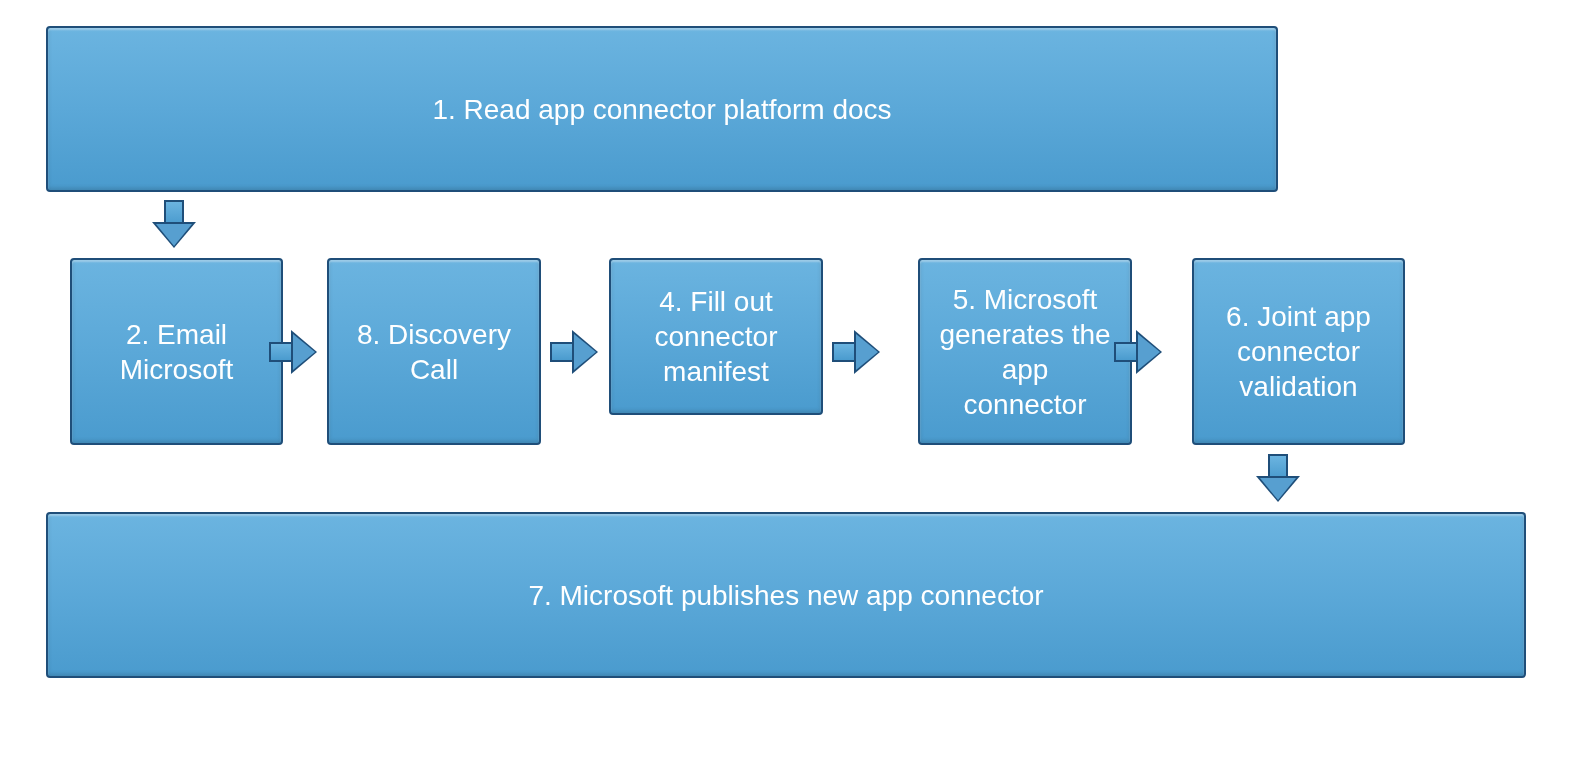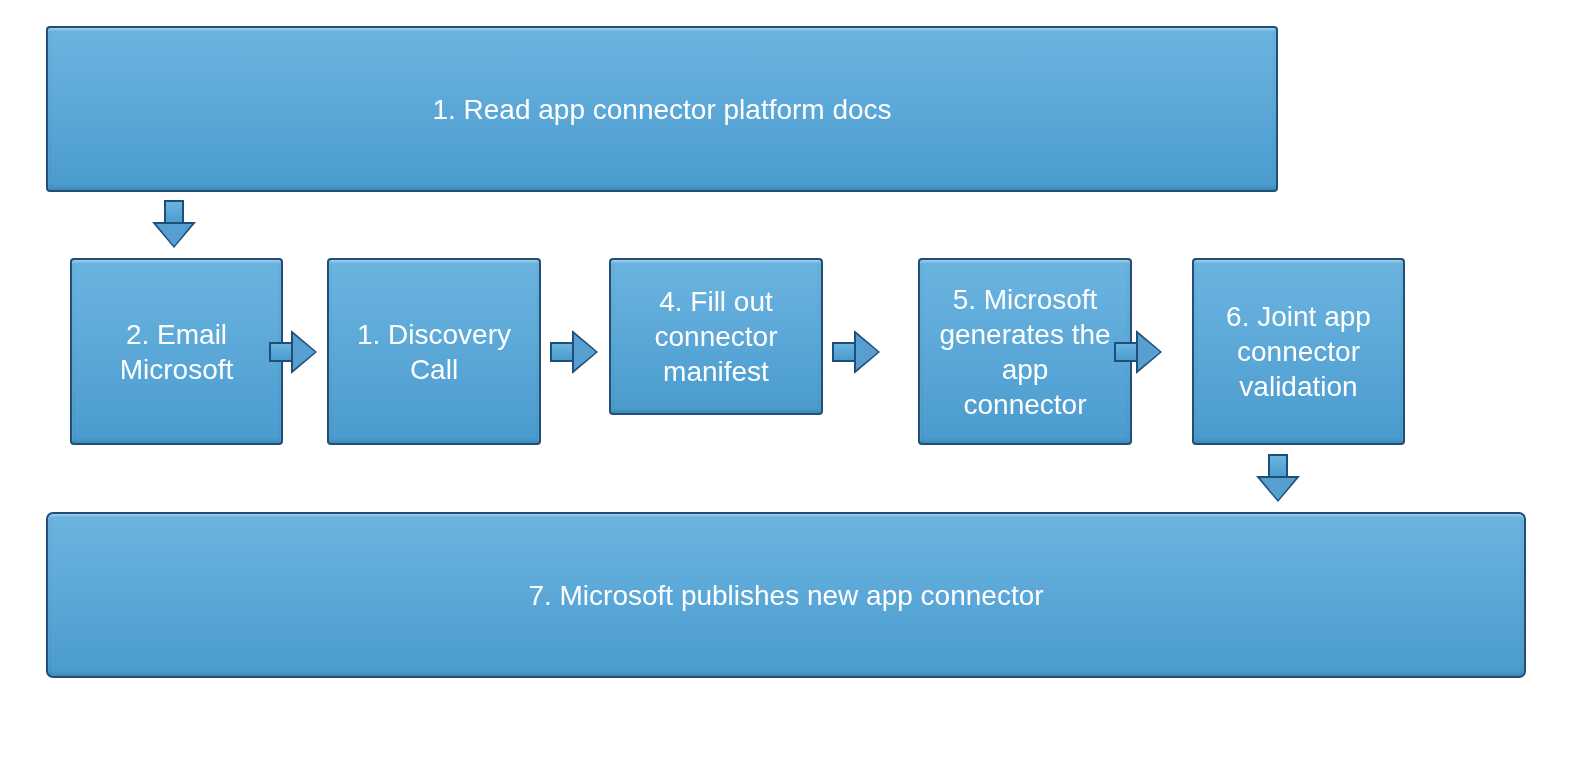--- a/index.html
+++ b/index.html
@@ -123,21 +123,21 @@
   <div class="box" style="left:46px; top:258px; width:213px; height:187px;margin-left:24px;">
     <span>2. Email Microsoft</span>
   </div>
 
   <div class="arrow-right" style="left:269px; top:330px;">
     <div class="shaft"></div>
       <div class="head"></div>
   </div>
 
   <div class="box" style="left:327px; top:258px; width:214px; height:187px;">
-    <span>1. Discovery Call</span>
+    <span>8. Discovery Call</span>
   </div>
 
   <div class="arrow-right" style="left:550px; top:330px;">
     <div class="shaft"></div>
       <div class="head"></div>
   </div>
 
   <div class="box" style="left:609px; top:258px; width:214px; height:157px;">
     <span>4. Fill out connector manifest</span>
   </div>
@@ -158,17 +158,17 @@
 
   <div class="box" style="left:1172px; top:258px; width:213px; height:187px;margin-left:20px;">
     <span>6. Joint app connector validation</span>
   </div>
 
   <div class="arrow-down" style="left:1256px; top:454px;">
     <div class="shaft"></div>
       <div class="head"></div>
   </div>
 
-  <div class="box" style="left:46px; top:512px; width:1480px; height:166px;border-radius:7px;">
+  <div class="box" style="left:46px; top:512px; width:1480px; height:166px;">
     <span>7. Microsoft publishes new app connector</span>
   </div>
 
 </div>
 
 </body></html>

